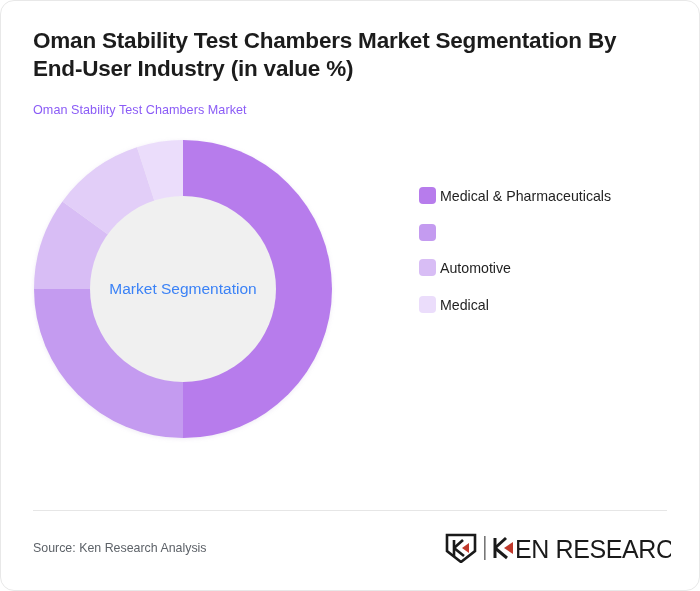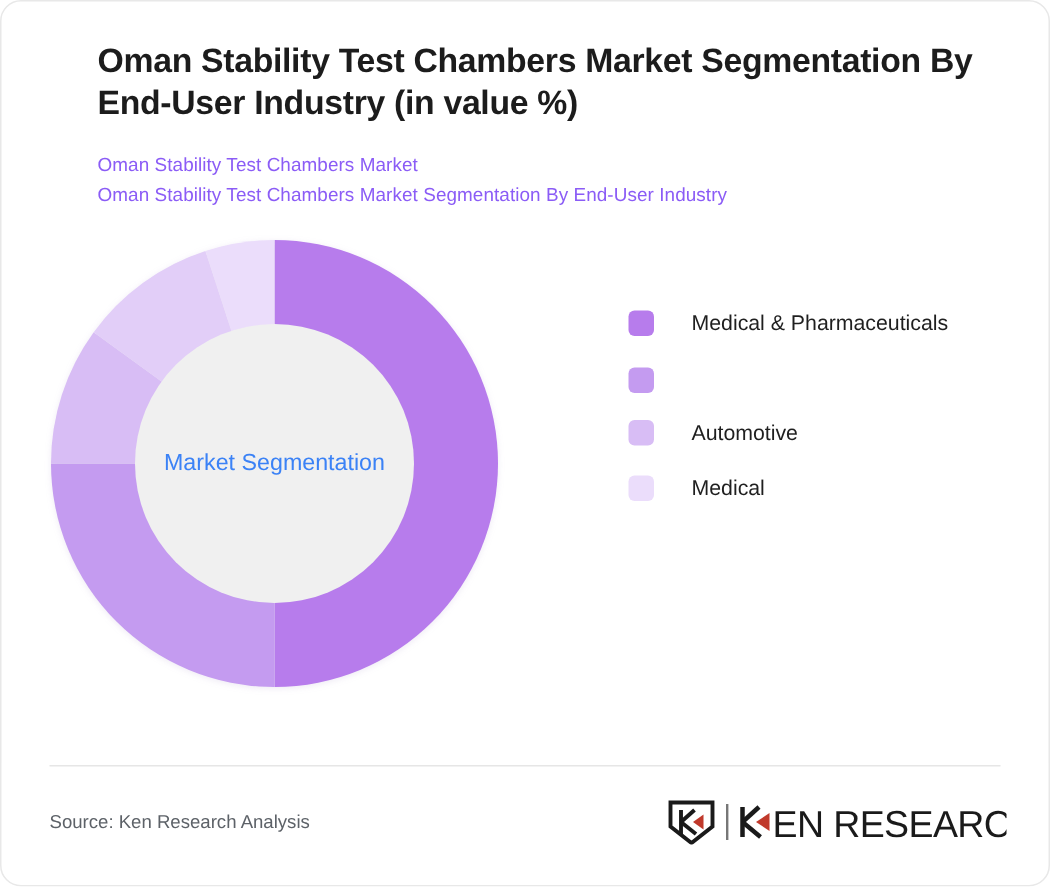--- a/index.html
+++ b/index.html
@@ -18,21 +18,20 @@
     width: 700px;
     height: 591px;
     box-sizing: border-box;
     background: #ffffff;
     border-radius: 14px;
     border: 1px solid #e8e8e8;
     overflow: hidden;
   }
   .header {
     padding: 26px 36px 0 32px;
-    margin-left: 32px;
   }
   .chart-title {
     font-size: 22.5px;
     font-weight: bold;
     color: #1c1c1c;
     line-height: 1.26;
     letter-spacing: -0.2px;
     margin: 0;
     max-width: 625px;
   }
@@ -86,21 +85,21 @@
     margin-bottom: 17px;
   }
   .legend-swatch {
     width: 17px;
     height: 17px;
     border-radius: 4px;
     flex: 0 0 auto;
     margin-top: 1px;
   }
   .legend-label {
-    margin-left: 25px;
+    margin-left: 4px;
     font-size: 14.2px;
     color: #1f1f1f;
     line-height: 1.42;
     max-width: 200px;
   }
   .divider {
     position: absolute;
     left: 32px;
     right: 32px;
     top: 509px;
@@ -128,21 +127,20 @@
 </style>
 </head>
 <body>
 
 <div class="card">
 
   <div class="header">
     <h1 class="chart-title">Oman Stability Test Chambers Market Segmentation By End-User Industry (in value %)</h1>
     <div class="subtitles">
       <div class="subtitle">Oman Stability Test Chambers Market</div>
-      <div class="subtitle">Oman Stability Test Chambers Market Segmentation By End-User Industry</div>
     </div>
   </div>
 
   <div class="body-area">
 
     <div class="donut-wrap">
       <svg class="donut-svg" width="298" height="298" viewBox="0 0 298 298">
         <g id="donut-slices">
             <path d="M 149 149 L 149 0 A 149 149 0 0 1 149 298 Z" fill="#b77cec"></path>
             <path d="M 149 149 L 149 298 A 149 149 0 0 1 0 149.00000000000003 Z" fill="#c49bf0"></path>

